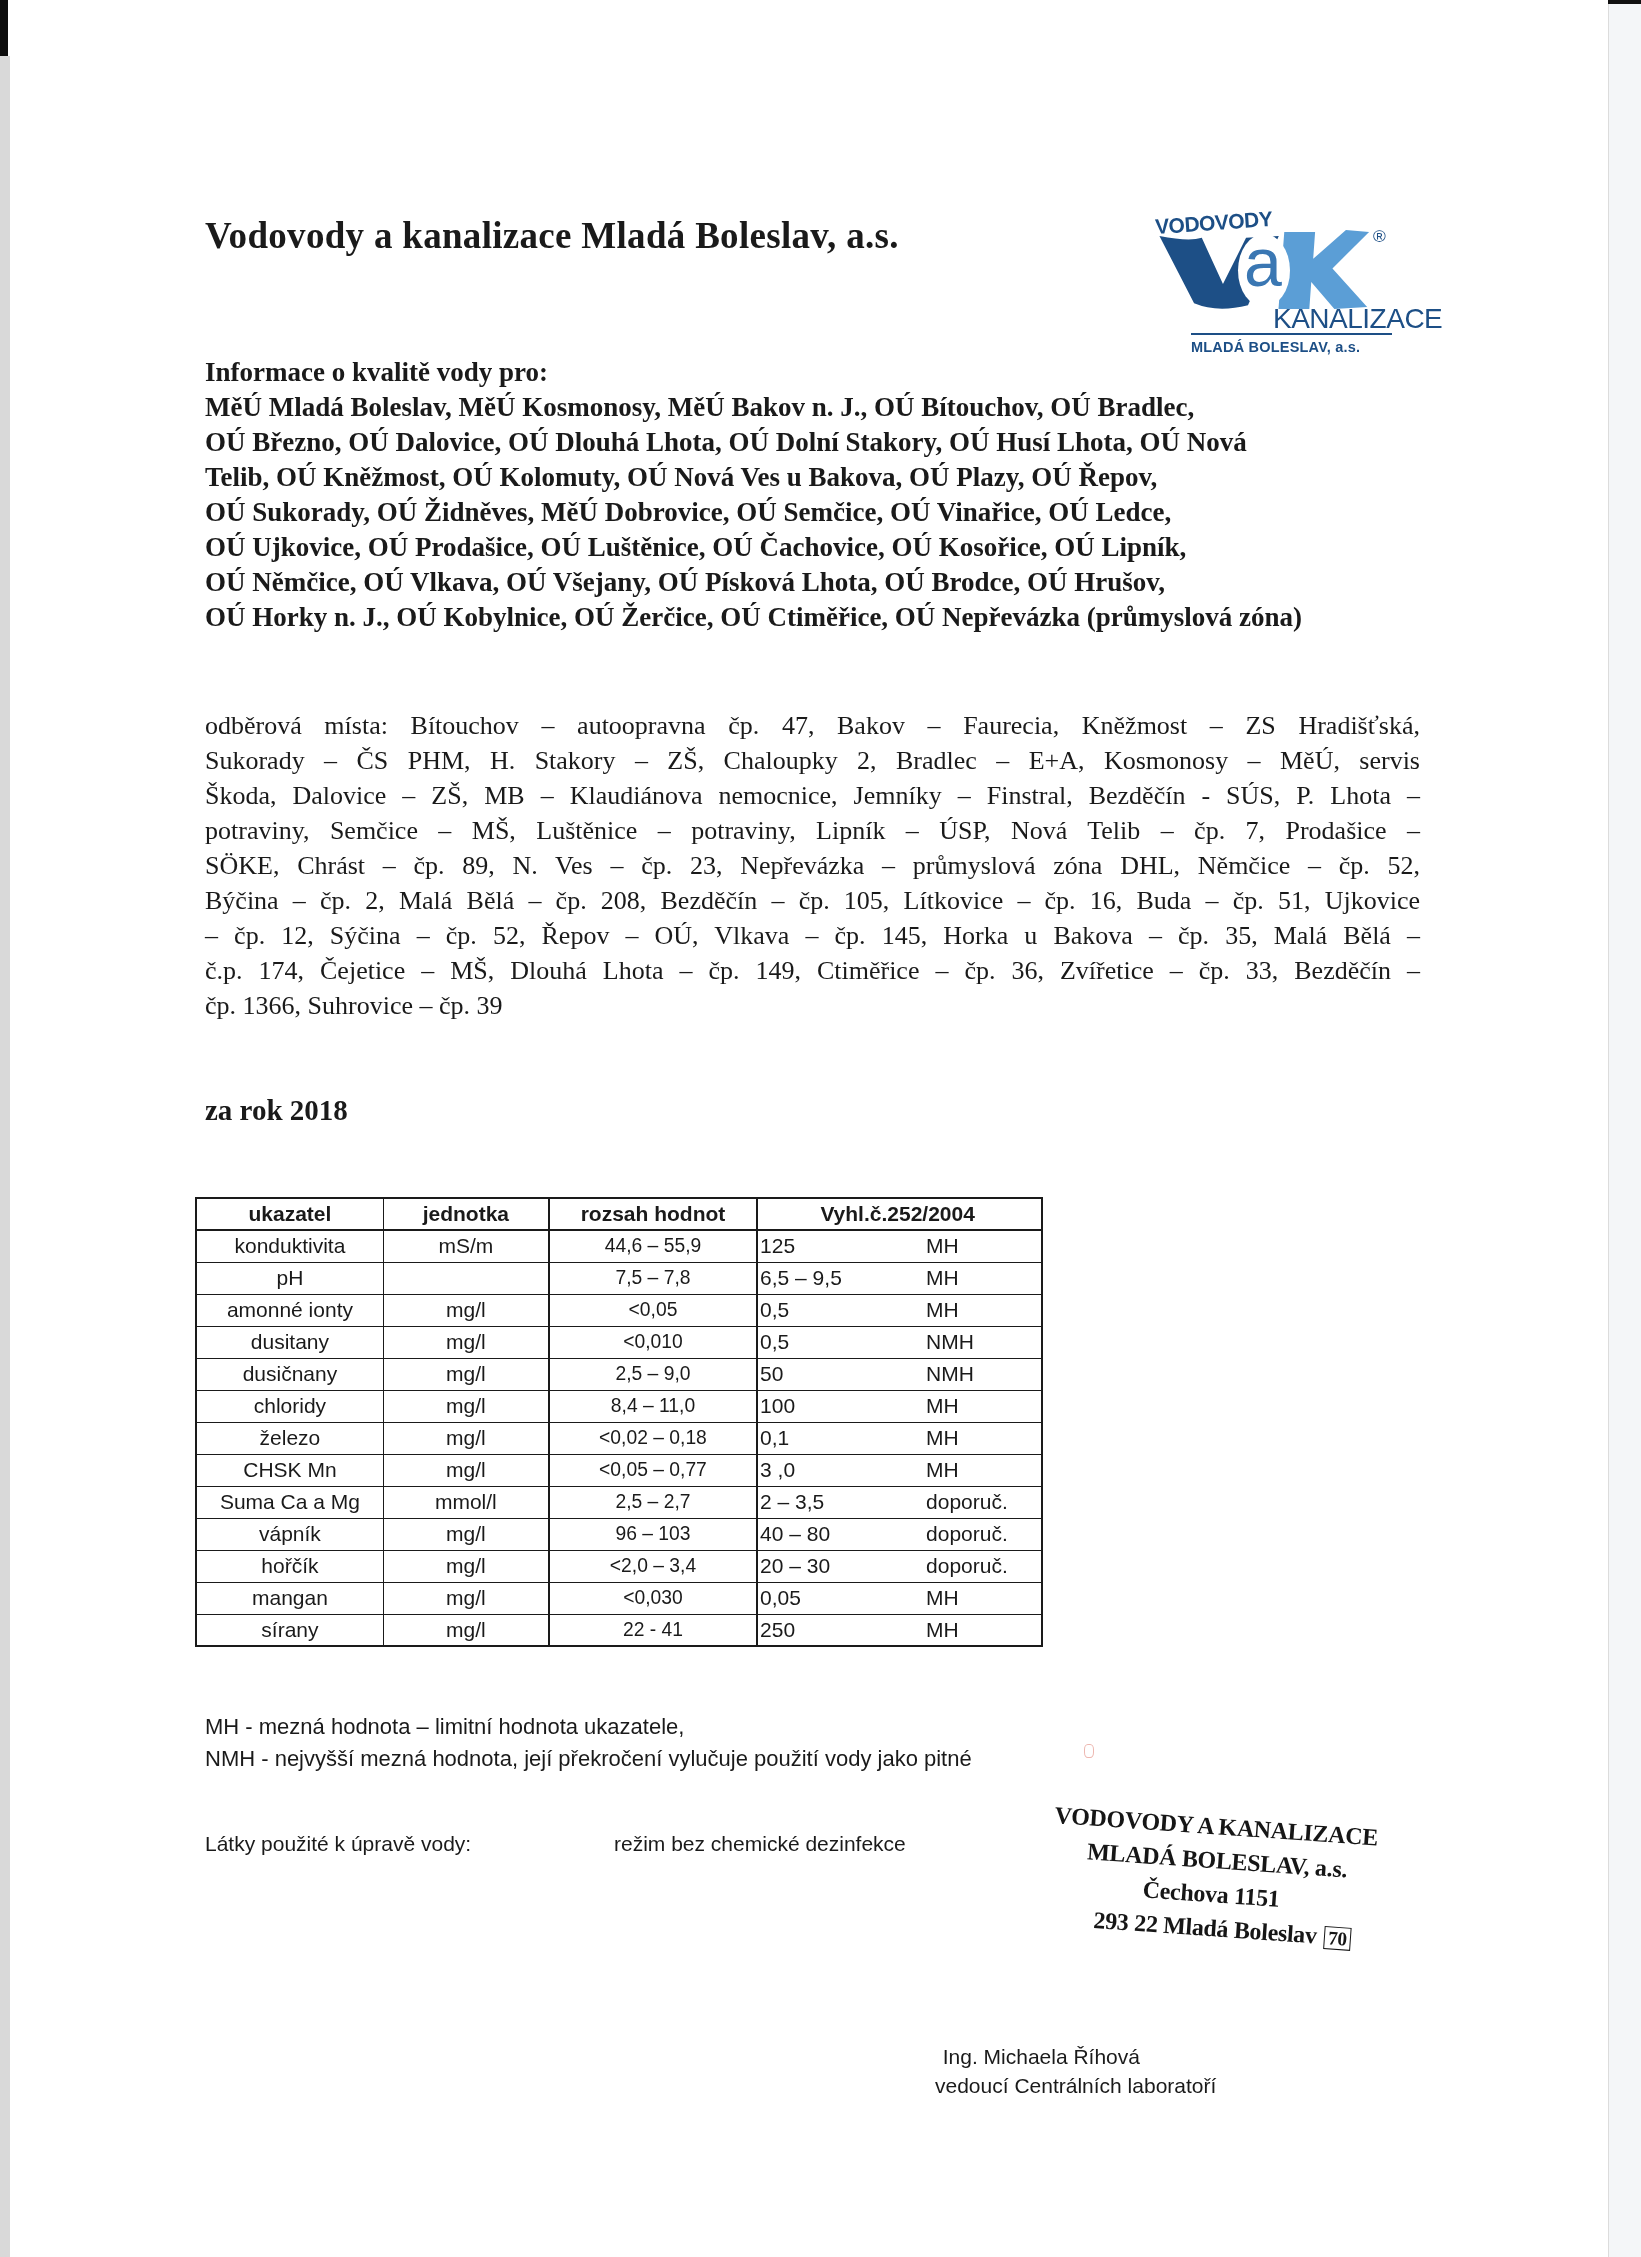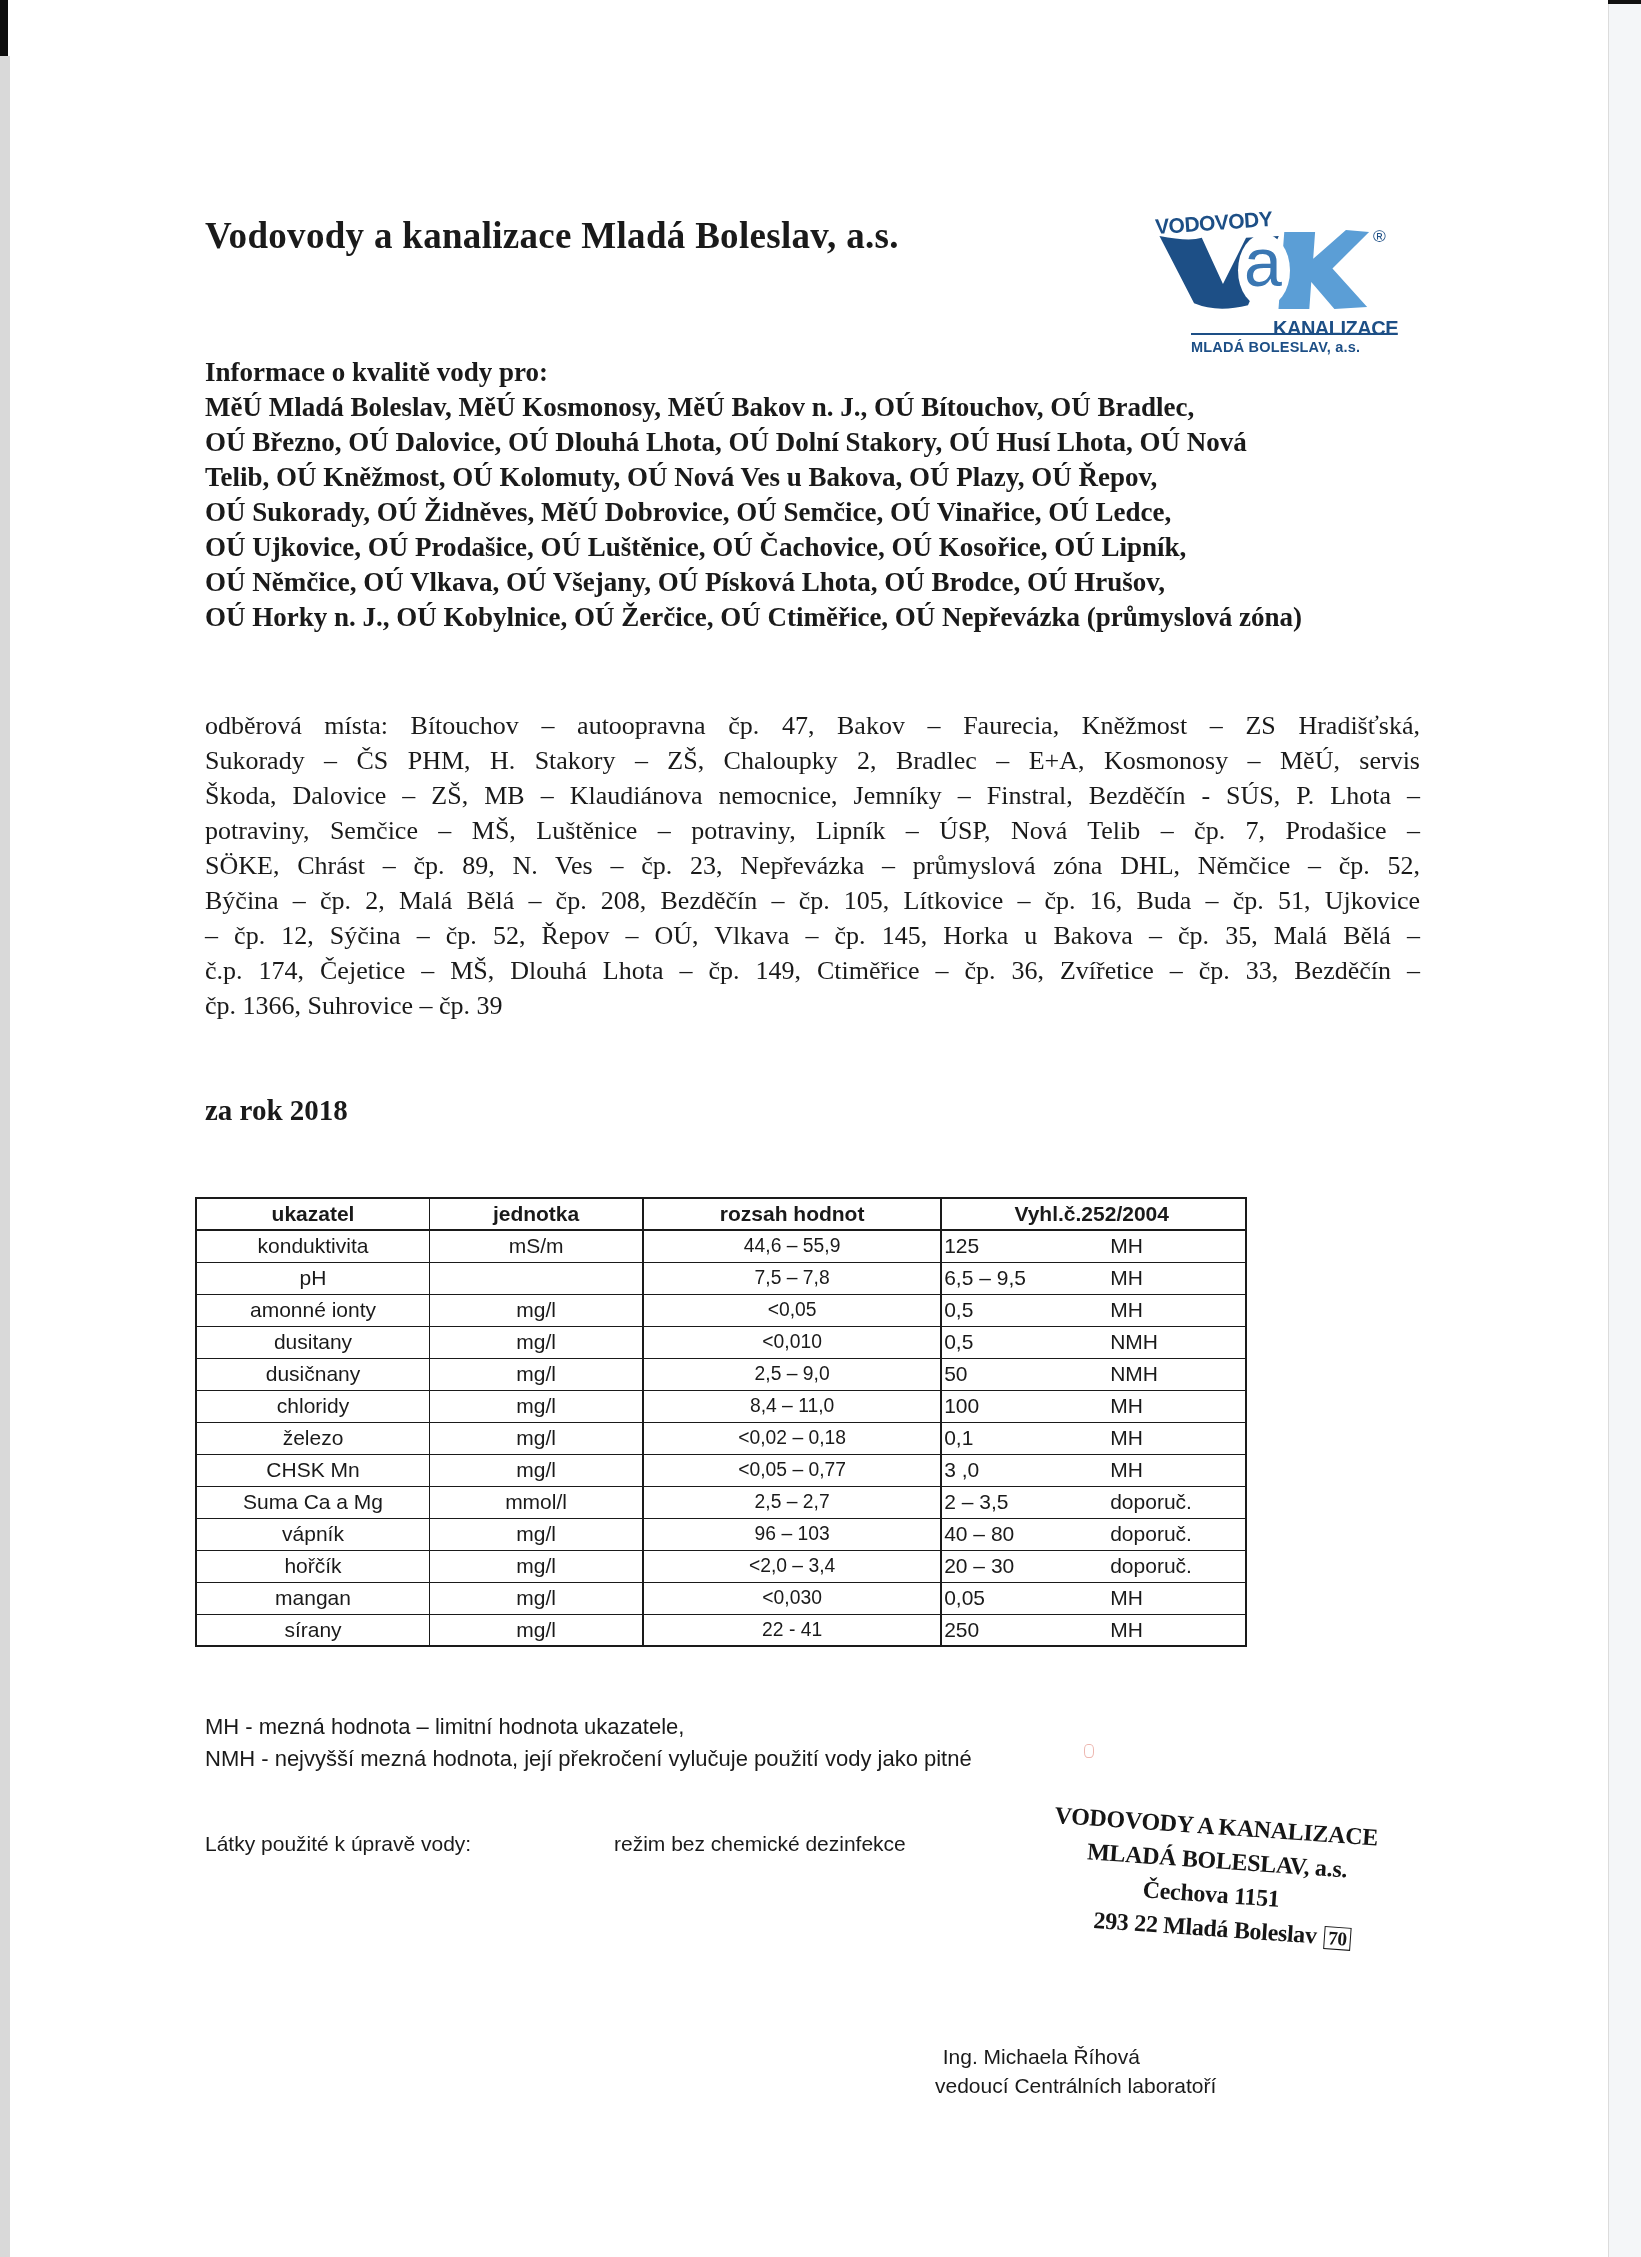--- a/index.html
+++ b/index.html
@@ -20,21 +20,21 @@
     }
 
     
     .logo { position: absolute; left: 1149px; top: 205px; width: 251px; height: 154px; }
     .logo .vodovody { position: absolute; left: 5.8px; top: 5.8px; font-size: 21px; font-weight: bold; color: #1d4f86; transform: rotate(-4deg); letter-spacing: -0.5px; }
     .logo .reg { position: absolute; left: 224px; top: 21px; font-size: 17.4px; color: #1d4f86; }
     .logo .v-shape { position: absolute; left: 9.7px; top: 29px; width: 126px; height: 77px; }
     .logo .k-shape { position: absolute; left: 116px; top: 21px; width: 106px; height: 85px; }
     .logo .a-circle { position: absolute; left: 89px; top: 29px; width: 52px; height: 73px; border-radius: 50%; background: #ffffff; }
     .logo .a-letter { position: absolute; left: 95px; top: 23px; font-size: 68px; color: #3a77b3; font-family: "Liberation Sans", sans-serif; line-height: 1; }
-    .logo .kanalizace { position: absolute; left: 124px; top: 112px; font-size: 20px; font-weight: bold; color: #1d4f86; letter-spacing: -0.5px; }
+    .logo .kanalizace { position: absolute; left: 124px; top: 98px; font-size: 28px; font-weight: normal; color: #1d4f86; letter-spacing: -0.5px; }
     .logo .underline { position: absolute; left: 42px; top: 128px; width: 201px; height: 1.9px; background: #1d4f86; }
     .logo .mlada { position: absolute; left: 42px; top: 134px; font-size: 14.5px; font-weight: bold; color: #1d4f86; letter-spacing: 0.2px; }
 
     .info-heading {
       position: absolute; left: 205px; top: 357px;
       font-size: 27px; font-weight: bold;
     }
     .municipalities {
       position: absolute; left: 205px; top: 390px; width: 1255px;
       font-size: 27px; font-weight: bold; line-height: 35px;
@@ -48,21 +48,21 @@
     .sampling-line { display: block; white-space: nowrap; text-align-last: justify; }
     .sampling-line.last { text-align-last: left; }
 
     .year {
       position: absolute; left: 205px; top: 1094px;
       font-size: 29px; font-weight: bold;
     }
 
     
     .quality-table {
-      position: absolute; left: 195px; top: 1197px; width: 1052px;
+      position: absolute; left: 195px; top: 1197px; width: 848px;
       border-collapse: collapse;
       font-size: 21px;
     }
     .quality-table th, .quality-table td {
       border: 1.9px solid #1a1a1a; height: 32px; padding: 0 5.8px; line-height: 28px;
     }
     .quality-table { border: 2.9px solid #1a1a1a; }
     .quality-table th { font-weight: bold; text-align: center; border-bottom: 2.9px solid #1a1a1a; }
     .quality-table .c1 { width: 234px; text-align: center; }
     .quality-table .c2 { width: 214px; text-align: center; border-right: 2.9px solid #1a1a1a; }

